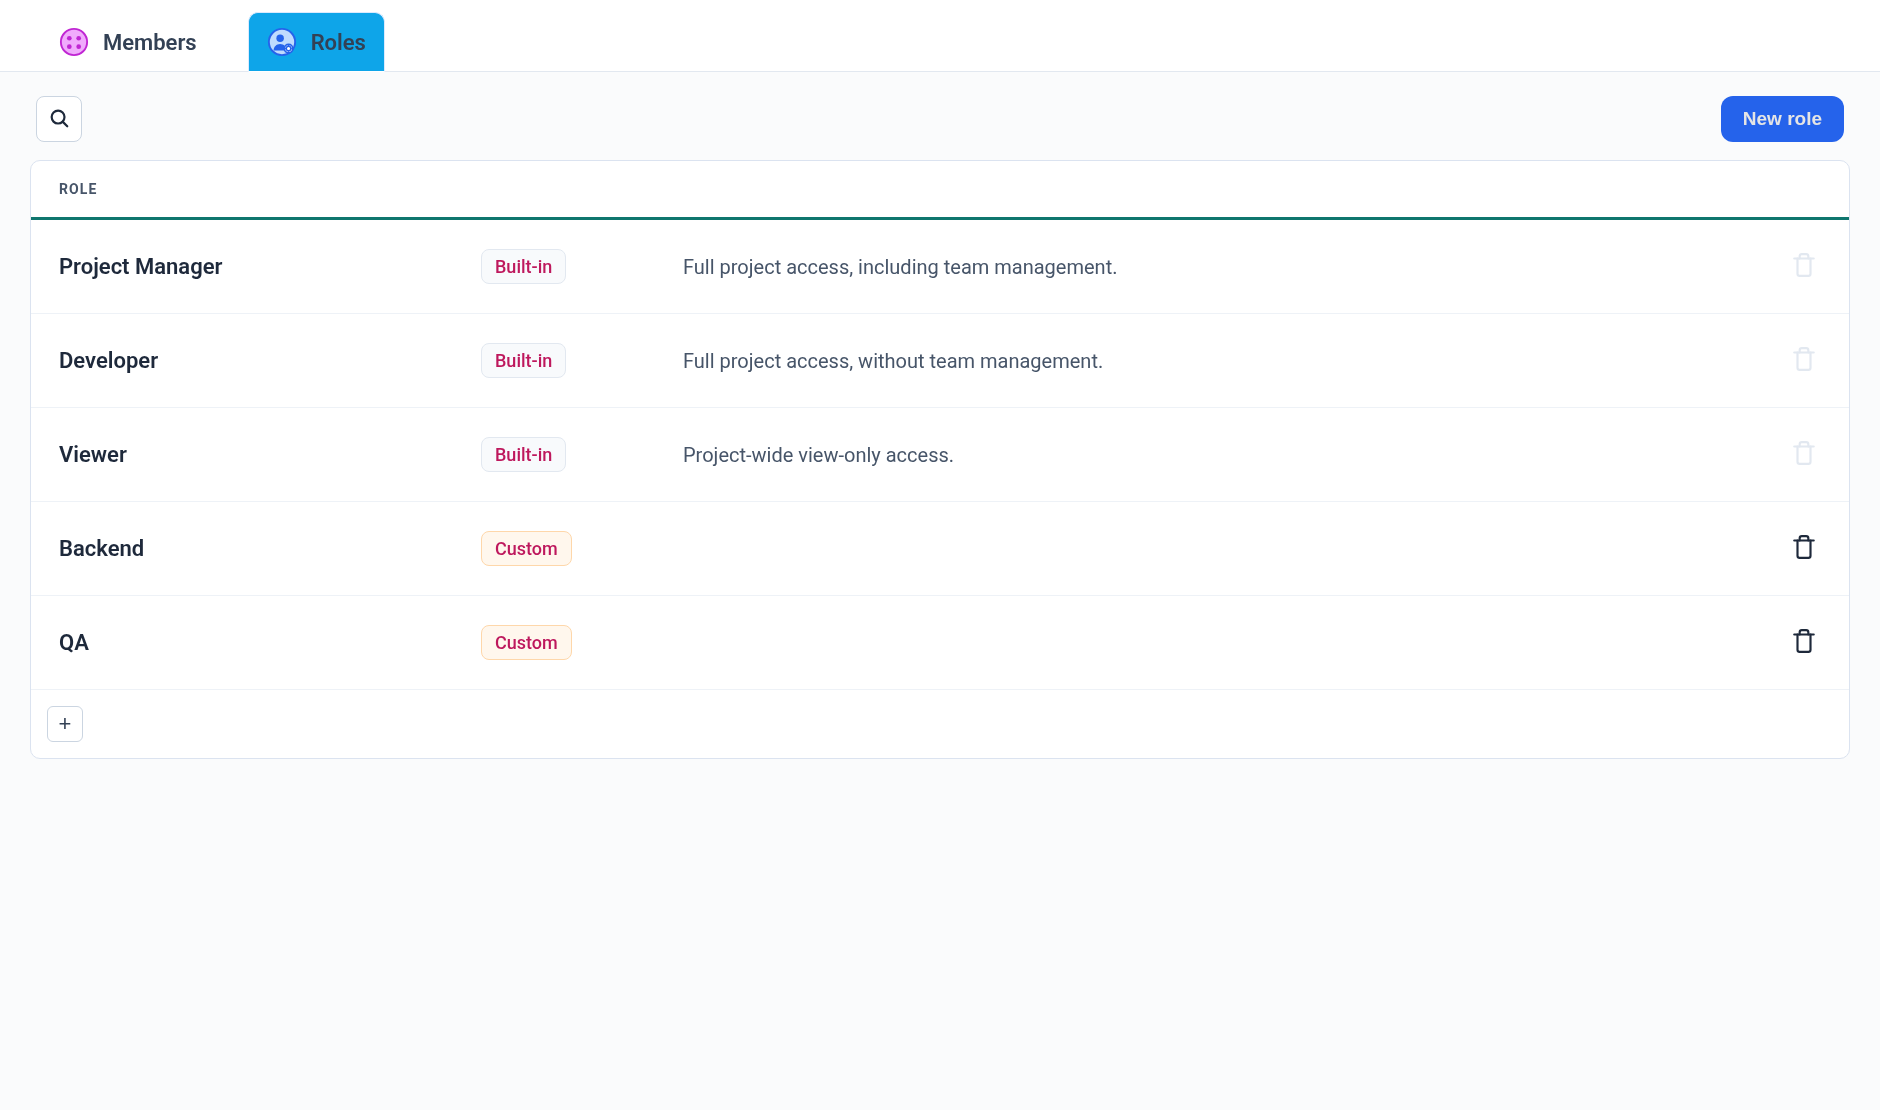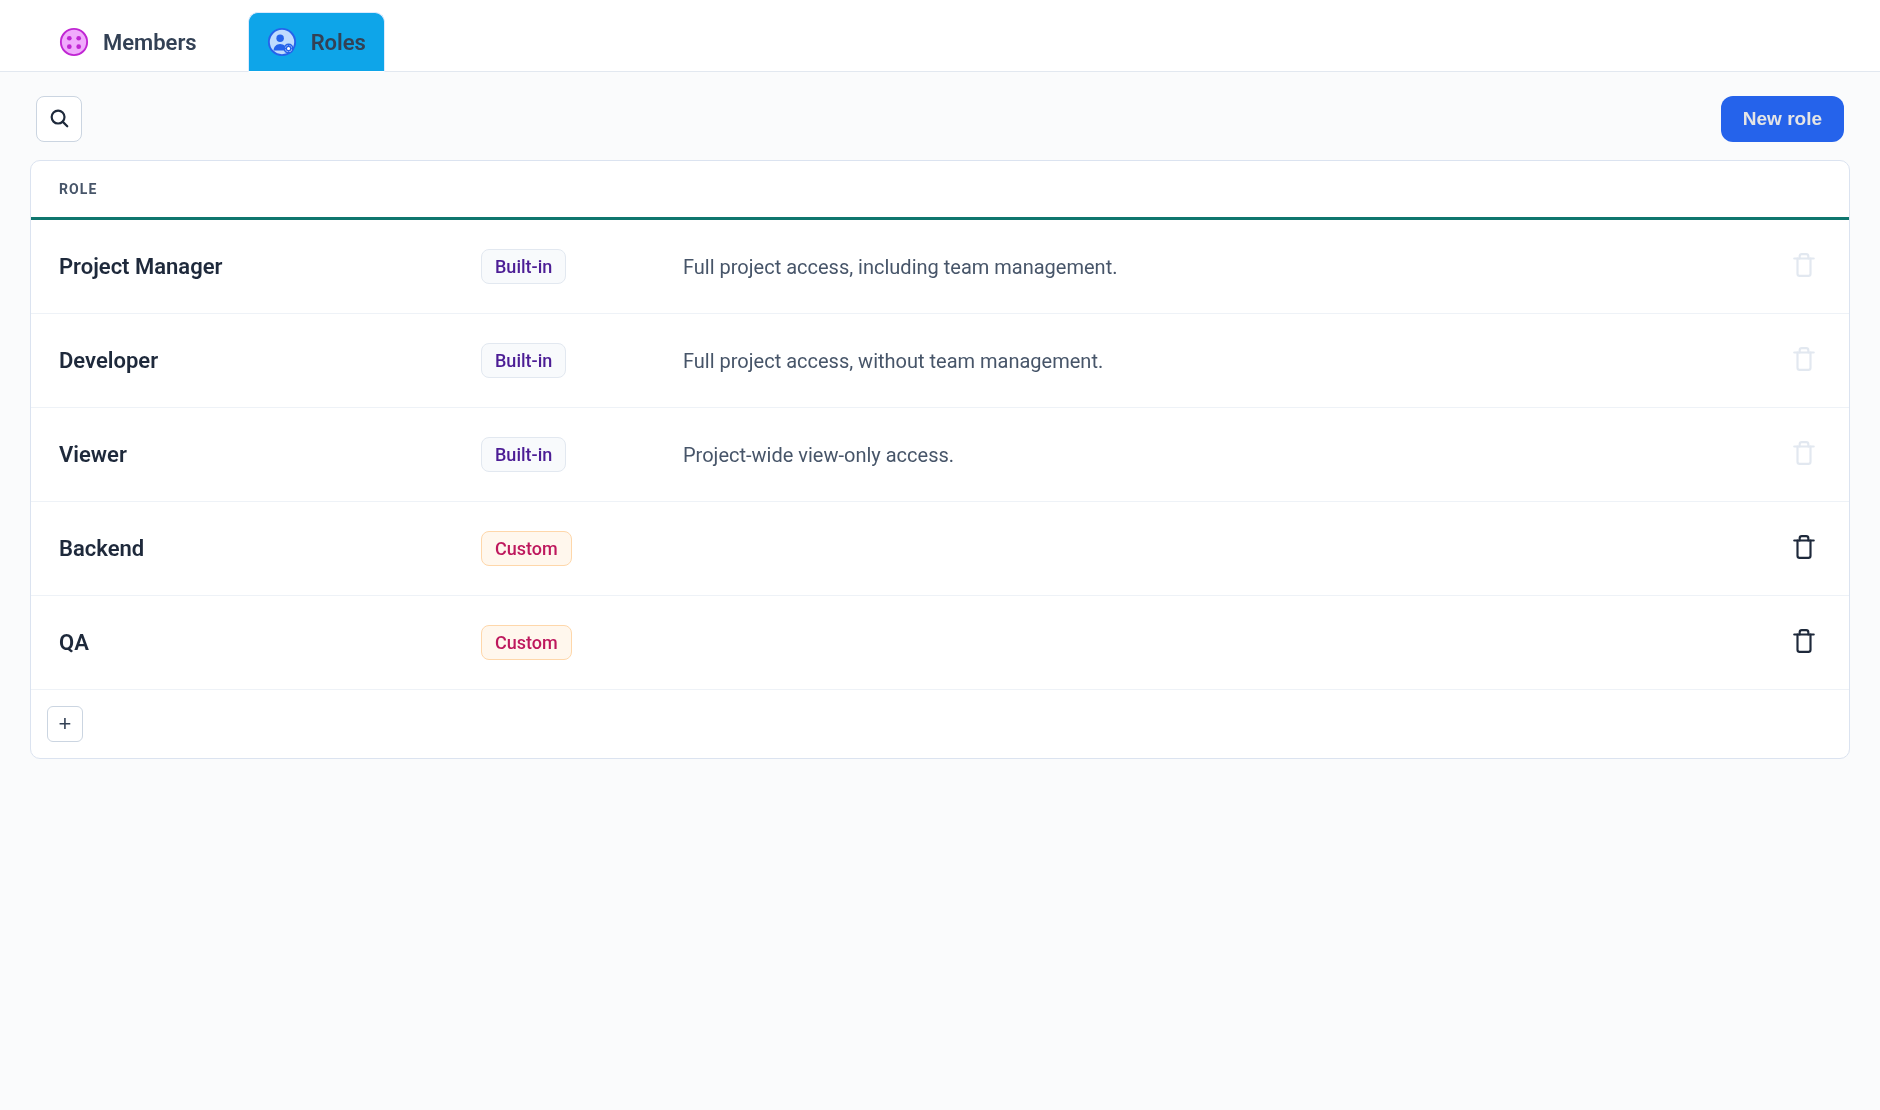--- a/index.html
+++ b/index.html
@@ -121,21 +121,21 @@
       display: inline-block;
       font-size: 18px;
       font-weight: 500;
       padding: 6px 13px;
       border-radius: 8px;
       border: 1px solid;
       text-align: center;
       justify-self: start;
     }
     .badge.builtin {
-      color: #4c1d95;
+      color: #be185d;
       background: #f8fafc;
       border-color: #e2e8f0;
     }
     .badge.custom {
       color: #be185d;
       background: #fff7ed;
       border-color: #fed7aa;
     }
     .role-desc {
       font-size: 20px;

